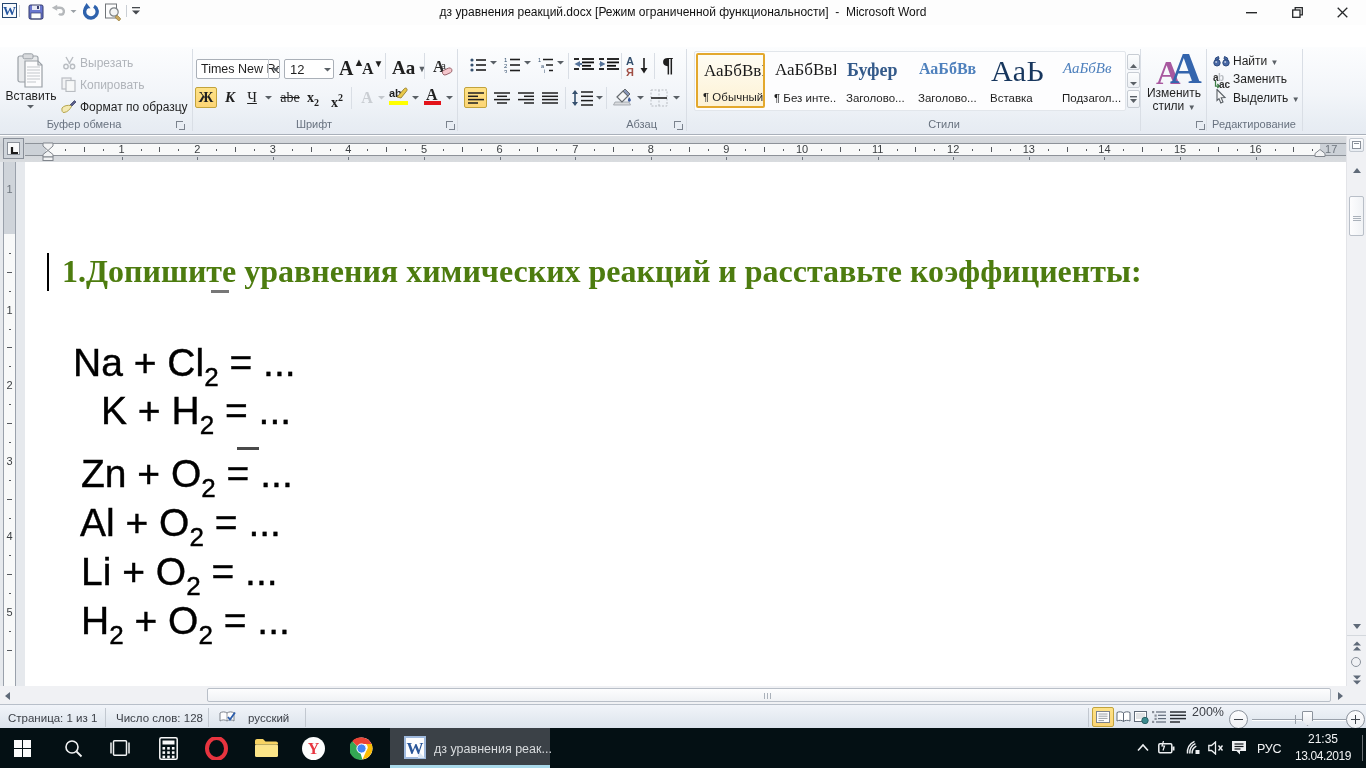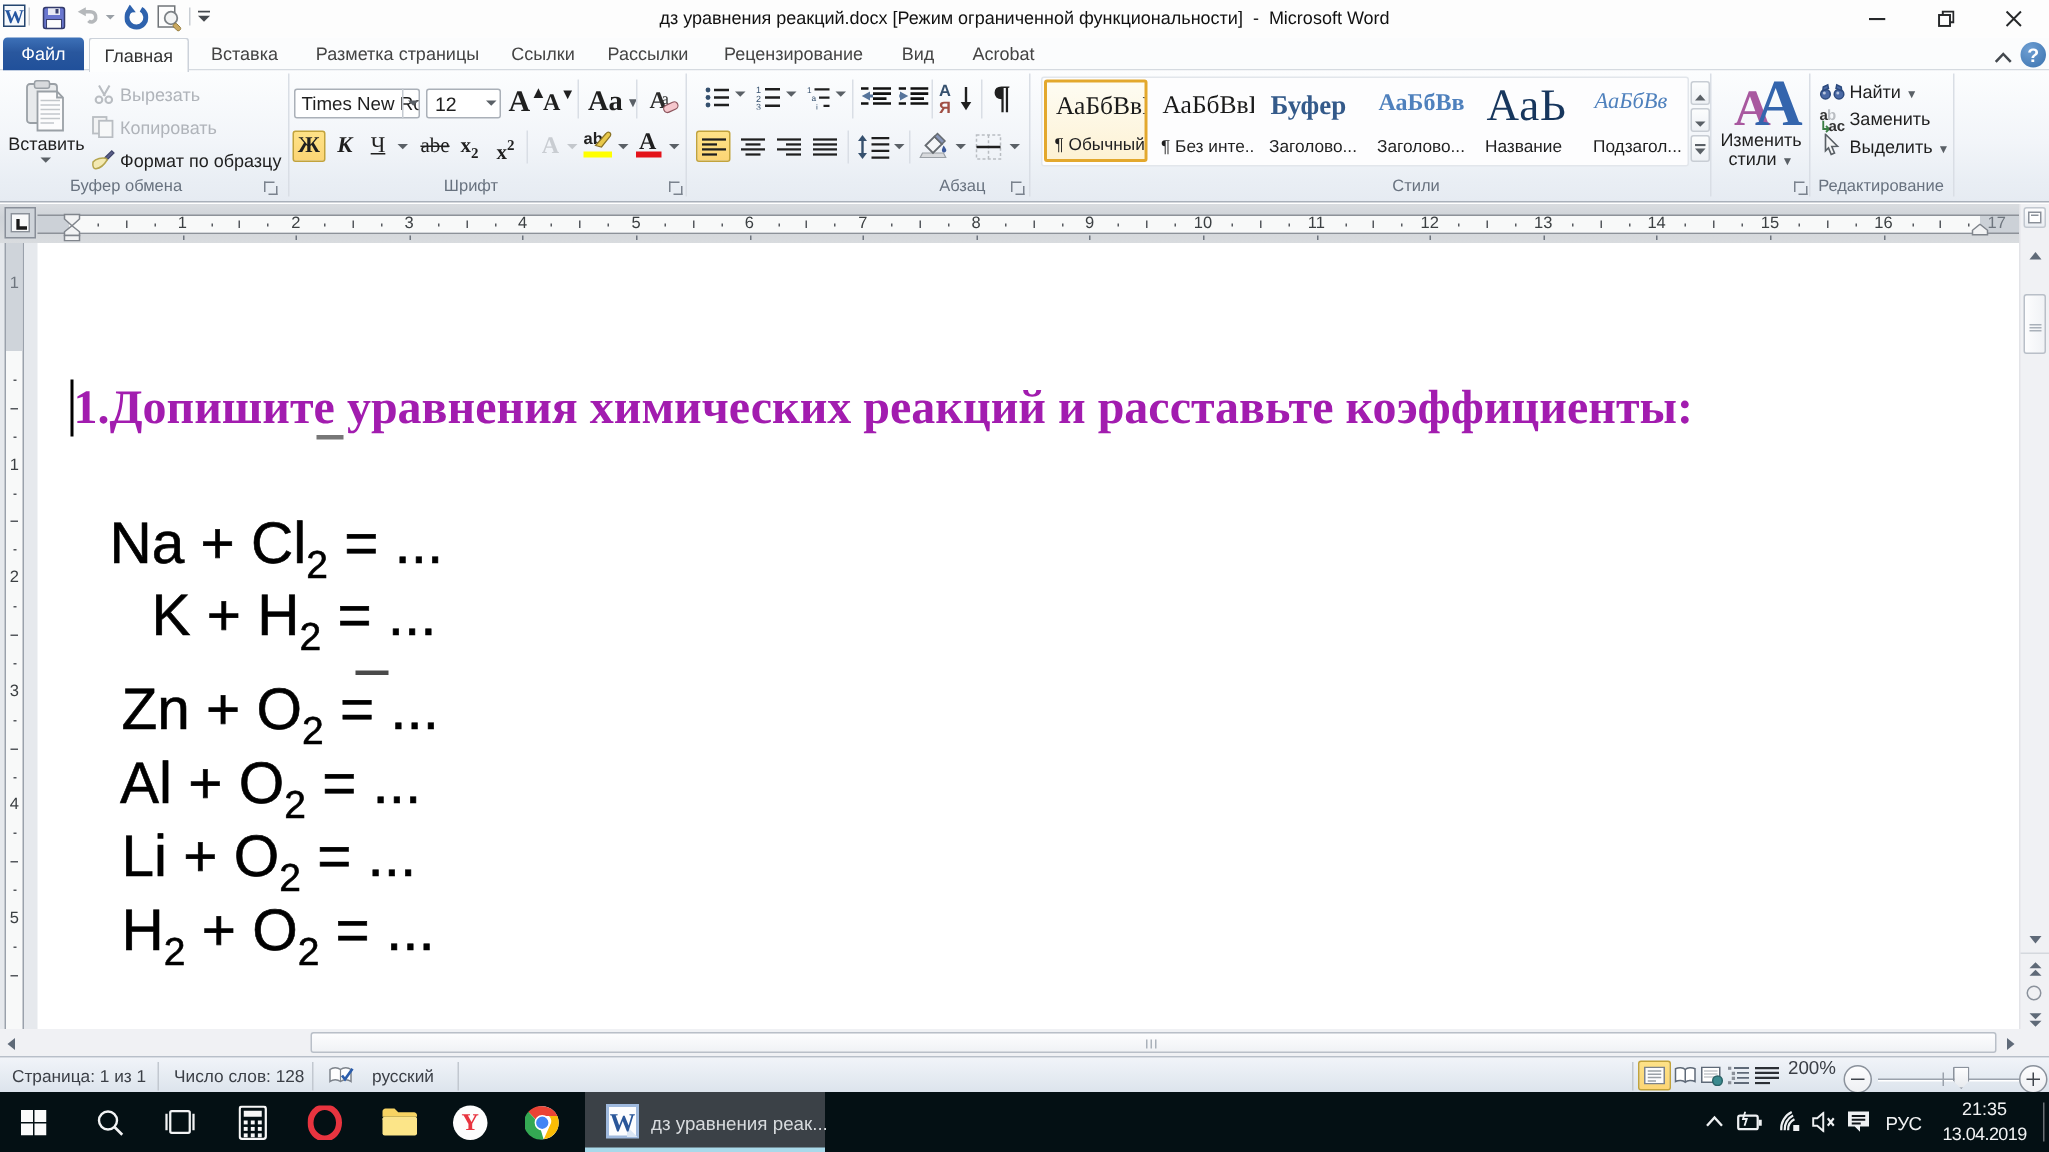--- a/index.html
+++ b/index.html
@@ -108,36 +108,20 @@
       </svg>
     <svg class="abs" style="left:1292px;top:7px;" width="11" height="11" viewBox="0 0 11 11">
       <rect x="0.7" y="3" width="7.3" height="7.3" fill="none" stroke="#26282a" stroke-width="1.3"></rect>
       <path d="M3.2 3 L3.2 0.7 L10.3 0.7 L10.3 7.8 L8 7.8" fill="none" stroke="#26282a" stroke-width="1.3"></path>
     </svg>
     <svg class="abs" style="left:1337px;top:7px;" width="11" height="11" viewBox="0 0 11 11">
         <path d="M0.7 0.7 L10.3 10.3 M10.3 0.7 L0.7 10.3" stroke="#26282a" stroke-width="1.3"></path>
       </svg>
   </div>
 
-  <div id="tabrow">
-    <div id="tab-file">Файл</div>
-    <div class="tab" id="tab-home" style="left:59px; width:67px;">Главная</div>
-    <div class="tab" style="left:129px; width:68px;">Вставка</div>
-    <div class="tab" style="left:204px; width:122px;">Разметка страницы</div>
-    <div class="tab" style="left:326px; width:72px;">Ссылки</div>
-    <div class="tab" style="left:396px; width:72px;">Рассылки</div>
-    <div class="tab" style="left:468px; width:122px;">Рецензирование</div>
-    <div class="tab" style="left:588px; width:48px;">Вид</div>
-    <div class="tab" style="left:631px; width:76px;">Acrobat</div>
-
-    <svg class="abs" style="left:1328px;top:8px;" width="15" height="10" viewBox="0 0 15 10">
-        <path d="M2.5 8.3 L7.5 3 L12.5 8.3" fill="none" stroke="#43484e" stroke-width="1.7"></path>
-      </svg>
-    <div class="abs" style="left:1347px;top:3px;width:17px;height:17px;border-radius:50%;background:radial-gradient(circle at 35% 30%,#6f9fd3,#3a72ae);color:#fff;font-size:13px;font-weight:bold;text-align:center;line-height:17px;">?</div>
-  </div>
 
   <div id="ribbon">
     <div class="gsep" style="left:192px;"></div>
     <div class="gsep" style="left:457px;"></div>
     <div class="gsep" style="left:686px;"></div>
     <div class="gsep" style="left:1140px;"></div>
     <div class="gsep" style="left:1302px;"></div>
     <div class="glabel" style="left:0; width:168px;">Буфер обмена</div>
     <div class="glabel" style="left:190px; width:248px;">Шрифт</div>
     <div class="glabel" style="left:453px; width:204px;text-align:right;">Абзац</div>
@@ -413,21 +397,21 @@
     <div class="stylecard" style="left:840px;">
       <div class="stsample" style="font-family:'Liberation Serif',serif;font-size:18px;font-weight:bold;color:#345a8a;">Буфер</div>
       <div class="stname">Заголово...</div>
     </div>
     <div class="stylecard" style="left:912px;">
       <div class="stsample" style="font-family:'Liberation Serif',serif;font-size:16px;font-weight:bold;color:#4f81bd;">АаБбВв</div>
       <div class="stname">Заголово...</div>
     </div>
     <div class="stylecard" style="left:984px;">
       <div class="stsample" style="font-family:'Liberation Serif',serif;font-size:30px;color:#17365d;letter-spacing:0.5px;top:0px;">АаЬ</div>
-      <div class="stname">Название</div>
+      <div class="stname">Вставка</div>
     </div>
     <div class="stylecard" style="left:1056px;">
       <div class="stsample" style="font-family:'Liberation Serif',serif;font-size:15px;font-style:italic;color:#4f81bd;">АаБбВв</div>
       <div class="stname">Подзагол...</div>
     </div>
 
     <div class="stbtn" style="top:7px;"><svg width="9" height="6" viewBox="0 0 9 6">
           <path d="M1 5 L4.5 1 L8 5 Z" fill="#5a6066"></path>
         </svg></div>
     <div class="stbtn" style="top:25px;"><svg width="9" height="6" viewBox="0 0 9 6">
@@ -602,21 +586,21 @@
 <div class="vdot" style="top:393.3px;"></div>
 <div class="vdot" style="top:431.1px;"></div>
 <div class="vtick" style="top:487.8px;"></div>
 <div class="vdot" style="top:468.9px;"></div>
         </div>
       </div>
     </div>
   <div id="docarea">
 
     <div class="abs" style="left:47px;top:91px;width:2px;height:38px;background:#000;"></div>
-    <div class="abs" id="heading" style="left:49px;top:93px;font-family:'Liberation Serif',serif;font-weight:bold;font-size:32px;line-height:32px;color:#a21caf;white-space:pre;">1.Допишите уравнения химических реакций и расставьте коэффициенты:</div>
+    <div class="abs" id="heading" style="left:49px;top:93px;font-family:'Liberation Serif',serif;font-weight:bold;font-size:32px;line-height:32px;color:#4d7c0f;white-space:pre;padding-left:13px;">1.Допишите уравнения химических реакций и расставьте коэффициенты:</div>
     <div class="doc-line" style="left:73px;  top:181px;">Na + Cl<sub>2</sub> = ...</div>
     <div class="doc-line" style="left:72px;  top:229px;margin-left:29px;">K + H<sub>2</sub> = ...</div>
     <div class="doc-line" style="left:81px;  top:292px;">Zn + O<sub>2</sub> = ...</div>
     <div class="doc-line" style="left:80px;  top:341px;">Al + O<sub>2</sub> = ...</div>
     <div class="doc-line" style="left:81px;  top:390px;">Li + O<sub>2</sub> = ...</div>
     <div class="doc-line" style="left:81px;  top:439px;">H<sub>2</sub> + O<sub>2</sub> = ...</div>
 
     <div class="abs" style="left:237px;top:285px;width:22px;height:2.5px;background:#4a4a4a;"></div>
     <div class="abs" style="left:211px;top:128px;width:18px;height:3px;background:#777;"></div>
   </div>

